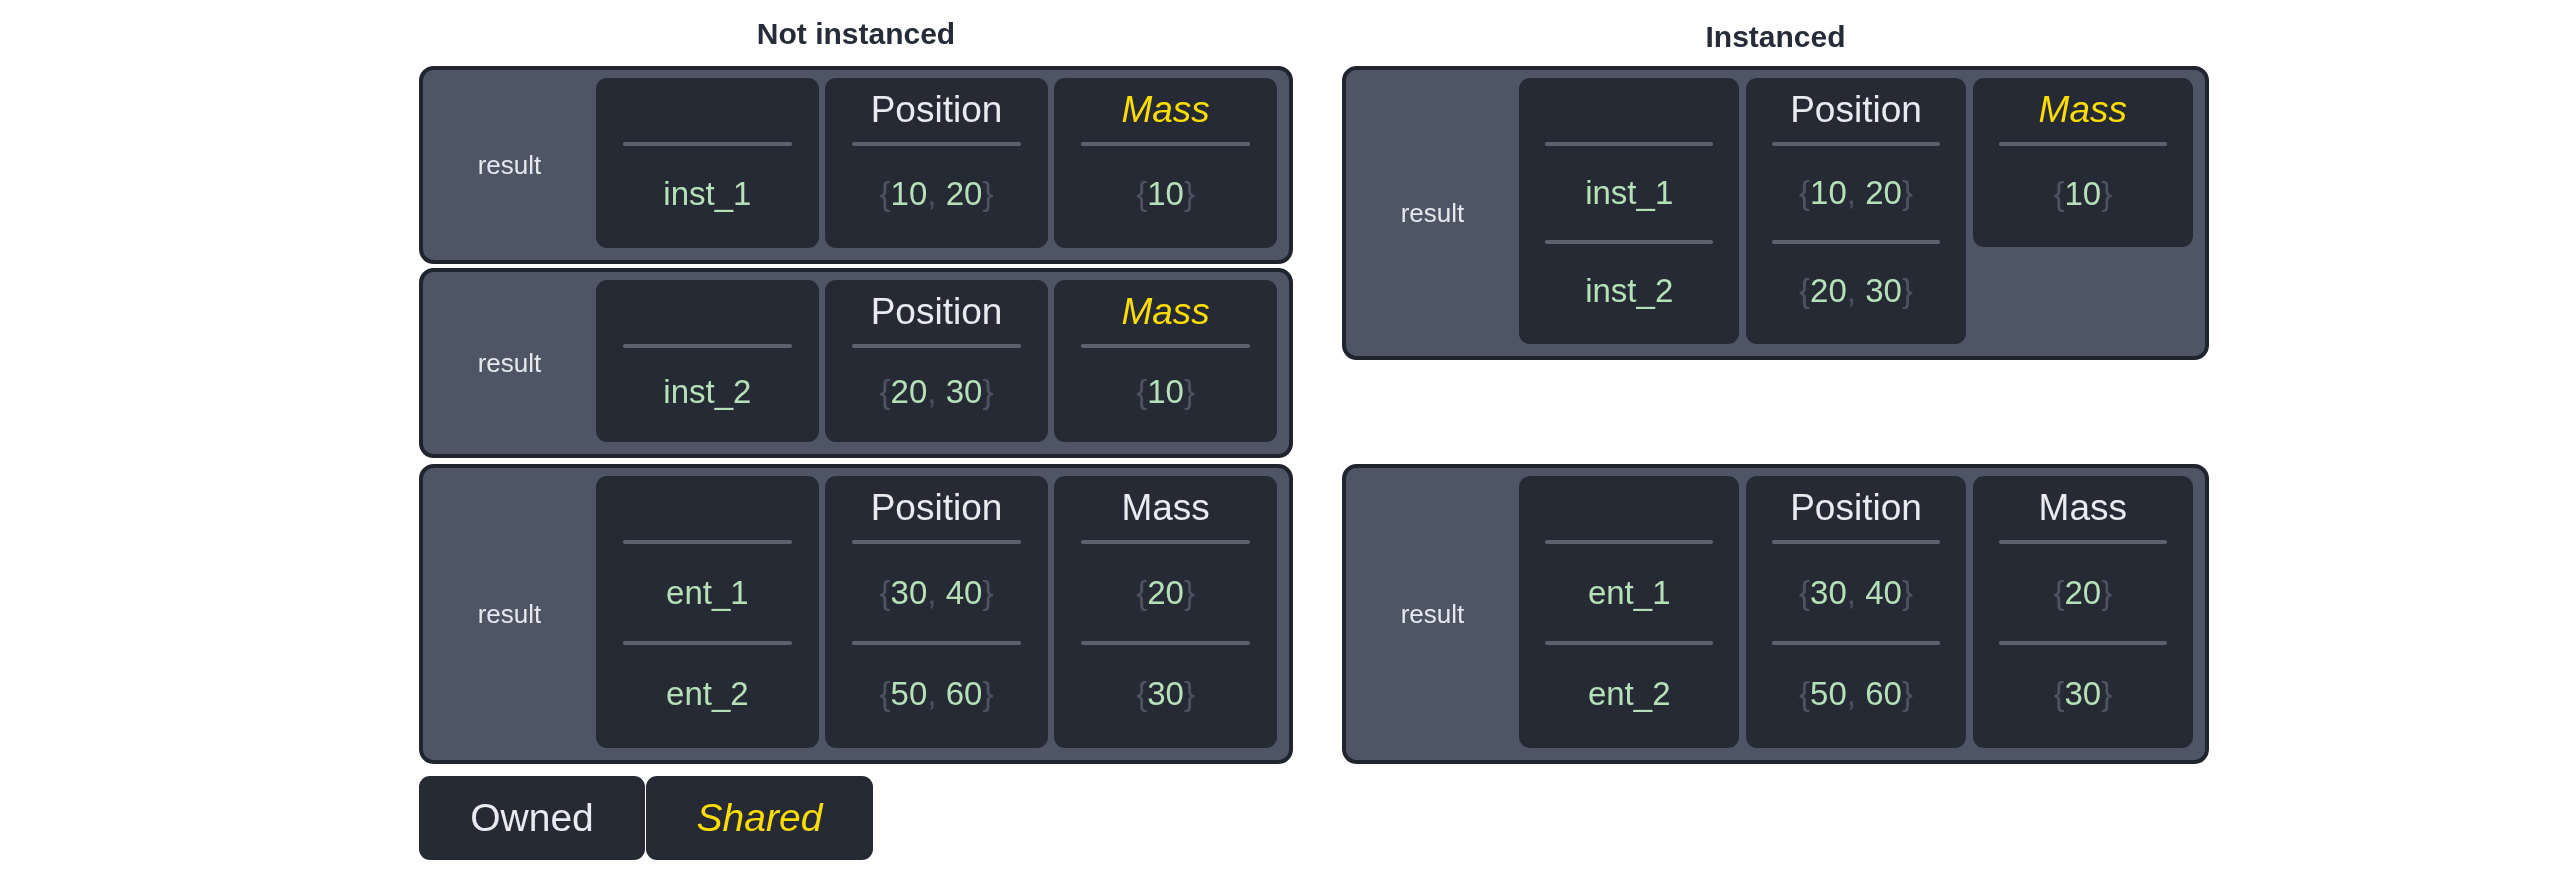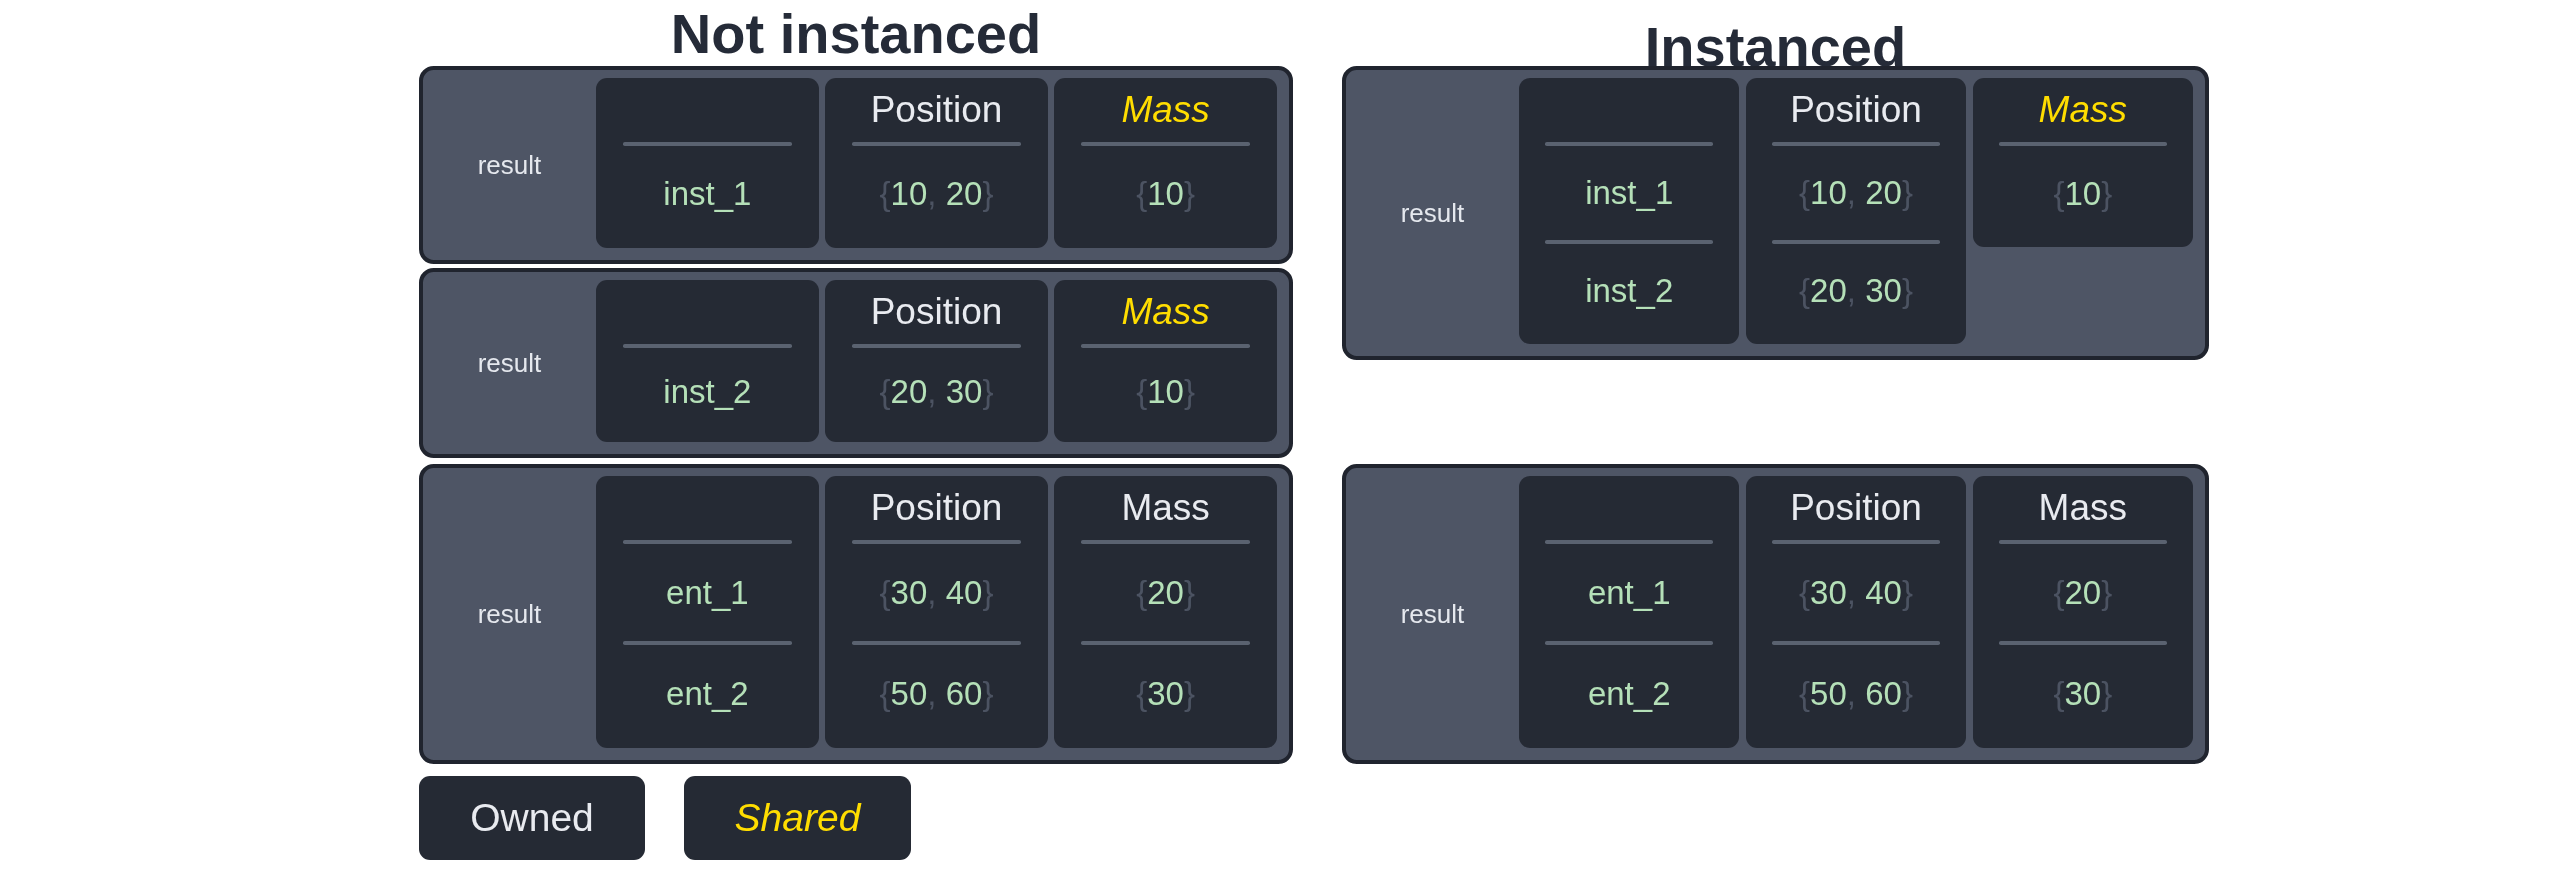--- a/index.html
+++ b/index.html
@@ -8,21 +8,21 @@
     --punct-text:#4c5362; --divider:#5a6270; --result-text:#e5e8ee;
   }
   html,body{margin:0;padding:0;}
   body{
     width:2576px;height:870px;position:relative;overflow:hidden;
     background:var(--background,#ffffff);
     font-family:"Liberation Sans", sans-serif;
   }
   .title{
     position:absolute;height:55px;line-height:55px;text-align:center;
-    font-size:56px;font-weight:700;color:var(--title-text,#252b38);
+    font-size:30px;font-weight:700;color:var(--title-text,#252b38);
   }
   .panel{
     position:absolute;box-sizing:border-box;display:flex;
     background:var(--panel-bg,#4e5565);
     border:4.6px solid var(--panel-border,#20242e);
     border-radius:14.7px;
   }
   .rlabel{
     width:173px;flex:none;display:flex;align-items:center;justify-content:center;
     color:var(--result-text,#e5e8ee);font-size:26px;
@@ -47,21 +47,21 @@
     position:absolute;box-sizing:border-box;background:var(--cell-bg,#252a34);border-radius:11px;
     display:flex;align-items:center;justify-content:center;font-size:39px;
   }
   .legend .owned{color:var(--header-text,#e9ebf0);}
   .legend .shared{color:var(--shared-text,#ffdd00);font-style:italic;}
 </style>
 </head>
 <body>
 
 <div class="title" style="left:419px;top:5.5px;width:874px;">Not instanced</div>
-<div class="title" style="left:1342px;top:19px;width:867px;">Instanced</div>
+<div class="title" style="left:1342px;top:9px;width:867px;">Instanced</div>
 
 <div class="panel" style="left:419px;top:66px;width:874px;height:198px;">
   <div class="rlabel">result</div>
   <div class="cells">
     <div class="cell">
       <div class="chead"></div>
       <div class="divider"></div>
       <div class="cval"><span class="num">inst_1</span></div>
     </div>
     <div class="cell">
@@ -223,16 +223,16 @@
       <div class="cval">
         <span class="punct">{</span><span class="num">30</span><span class="punct">}</span>
       </div>
     </div>
   </div>
 </div>
 
 <div class="legend" style="left:419px;top:776px;width:226px;height:84px;">
   <span class="owned">Owned</span>
 </div>
-<div class="legend" style="left:684px;top:776px;width:227px;height:84px;">
+<div class="legend" style="left:646px;top:776px;width:227px;height:84px;">
   <span class="shared">Shared</span>
 </div>
 
 
 </body></html>

